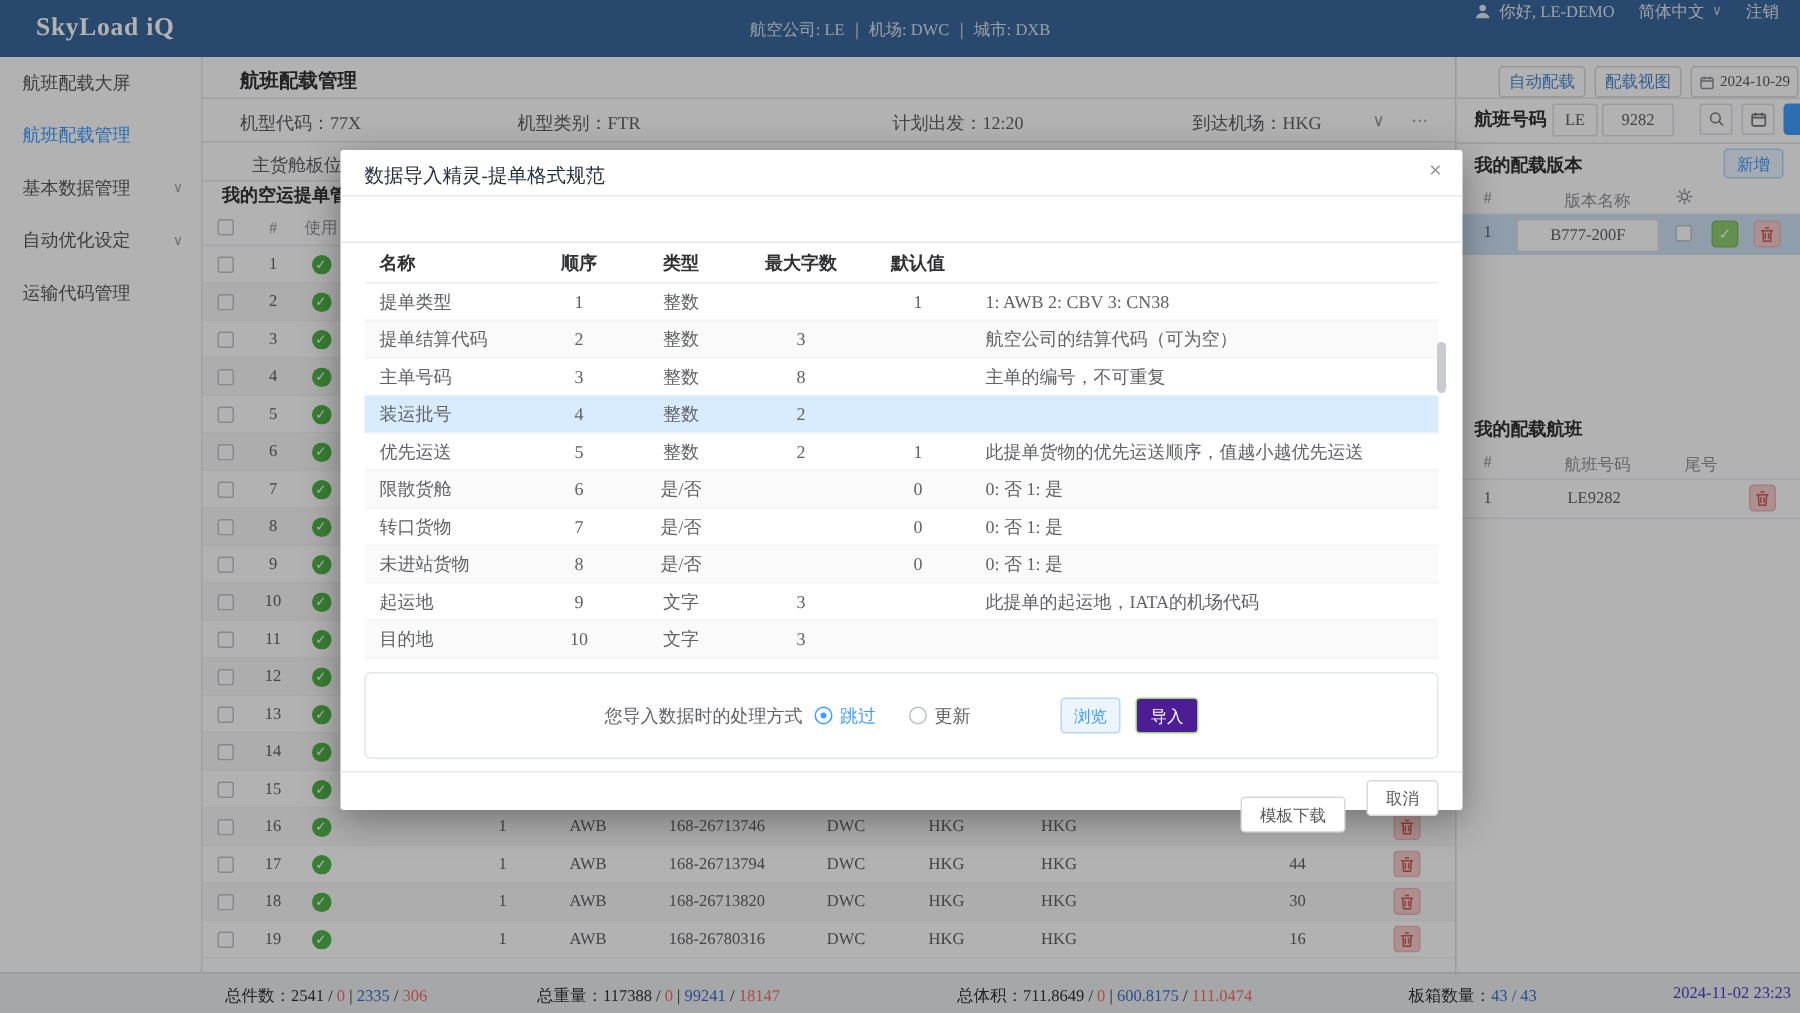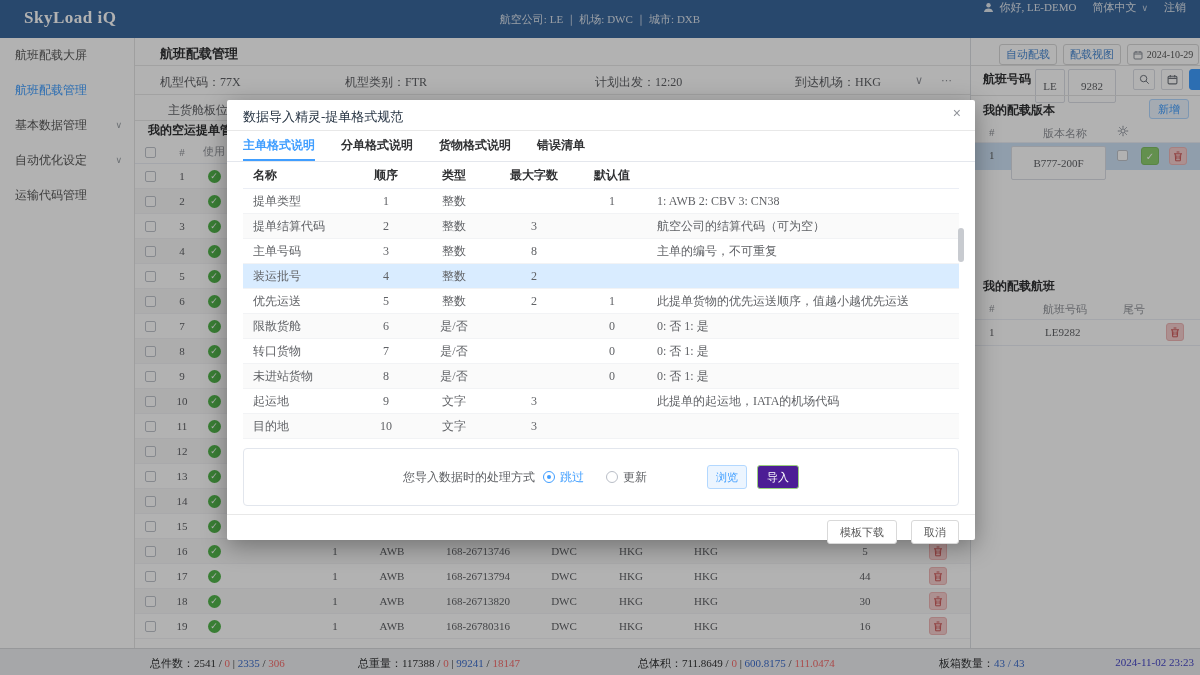--- a/index.html
+++ b/index.html
@@ -42,21 +42,21 @@
   .mini-btn.green{background:#8fce70;border:1px solid #7fbf63;color:#fff;font-size:10px;}
 
   
   #rightpanel{position:absolute;left:970px;top:38px;width:230px;bottom:27px;background:#fff;border-left:1px solid #dcdfe3;z-index:1;overflow:hidden;}
   .btn{display:inline-flex;align-items:center;justify-content:center;border:1px solid #d9d9d9;border-radius:3px;background:#fff;color:#4b8bd4;font-size:11px;cursor:pointer;}
   .btn.plain{color:#595959;}
   .btn.blue-soft{background:#ecf5ff;border-color:#b3d8ff;color:#409eff;}
   .btn.green-fill{background:#4c1d95;border-color:#9bd07f;color:#fff;}
   .btn.blue-fill{background:#409eff;border-color:#409eff;color:#fff;}
   .rp-label{position:absolute;font-weight:bold;color:#303133;font-size:12px;}
-  .rp-input{position:absolute;height:34px;border:1px solid #dcdfe6;border-radius:2px;background:#fff;color:#606266;font-size:11px;display:flex;align-items:center;justify-content:center;}
+  .rp-input{position:absolute;height:22px;border:1px solid #dcdfe6;border-radius:2px;background:#fff;color:#606266;font-size:11px;display:flex;align-items:center;justify-content:center;}
   .icon-btn{position:absolute;width:22px;height:21px;border:1px solid #dcdfe6;border-radius:2px;background:#fff;display:flex;align-items:center;justify-content:center;cursor:pointer;color:#606266;}
   .rp-th{position:absolute;color:#909399;font-size:11px;}
   .rp-cell{position:absolute;color:#606266;font-size:11px;}
 
   
   #statusbar{position:absolute;left:0;right:0;bottom:0;height:27px;background:#eef0f2;border-top:1px solid #d8dadd;z-index:1;font-size:11px;}
   .stat{position:absolute;top:7px;white-space:nowrap;color:#303133;}
   .s-red{color:#f56c6c;}
   .s-blue{color:#3d6dcc;}
   #status-date{position:absolute;right:6px;top:7px;color:#4646c8;text-align:center;}
@@ -654,30 +654,20 @@
     <span id="status-date">2024-11-02 23:23</span>
   </div>
 
   <div id="mask"></div>
 
   <div id="modal">
     <div id="modal-title">数据导入精灵-提单格式规范</div>
     <span id="modal-close">×</span>
     <div class="hdiv" style="top:30px;"></div>
 
-    <div id="modal-tabs">
-
-        <span class="tab active">主单格式说明</span>
-
-        <span class="tab">分单格式说明</span>
-
-        <span class="tab">货物格式说明</span>
-
-        <span class="tab">错误清单</span>
-      </div>
     <div id="tabline"></div>
 
     <div id="m-header" class="m-grid">
       <span class="mc left">名称</span>
       <span class="mc">顺序</span>
       <span class="mc">类型</span>
       <span class="mc">最大字数</span>
       <span class="mc">默认值</span>
     </div>
 
@@ -781,17 +771,17 @@
       </span>
       <span class="radio">
         <span class="dot"></span>
         <span class="rlabel">更新</span>
       </span>
       <span class="btn blue-soft" style="width:40px;height:24px;margin-left:60px;">浏览</span>
       <span class="btn green-fill" style="width:42px;height:24px;margin-left:10px;">导入</span>
     </div>
 
     <div id="m-botline"></div>
-    <span class="btn plain m-bot-btn" style="right:78px;">模板下载</span>
+    <span class="btn plain m-bot-btn" style="right:78px;margin-top:11px;">模板下载</span>
     <span class="btn plain m-bot-btn" style="right:16px;">取消</span>
   </div>
 
 </div>
 
 </body></html>

